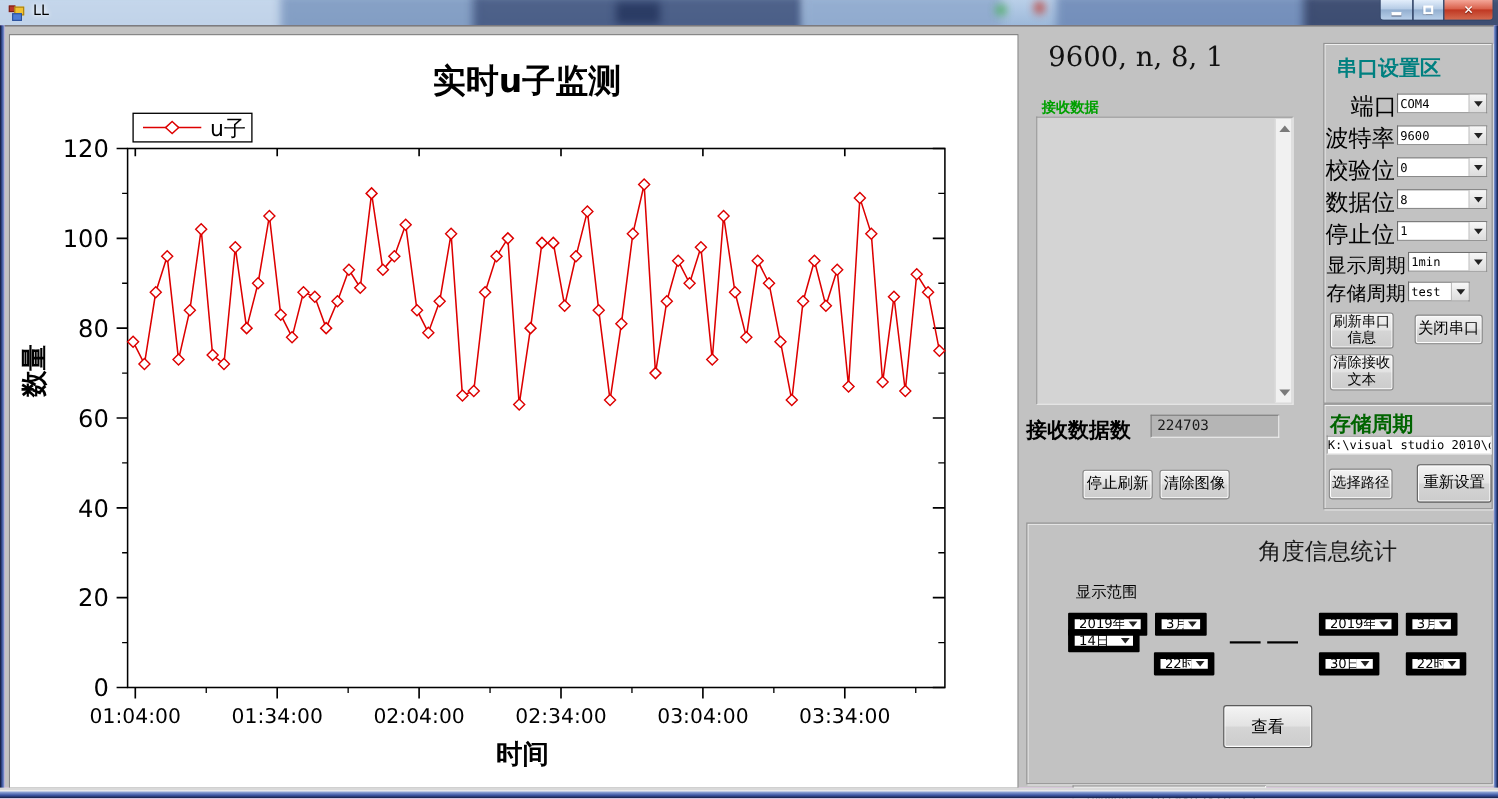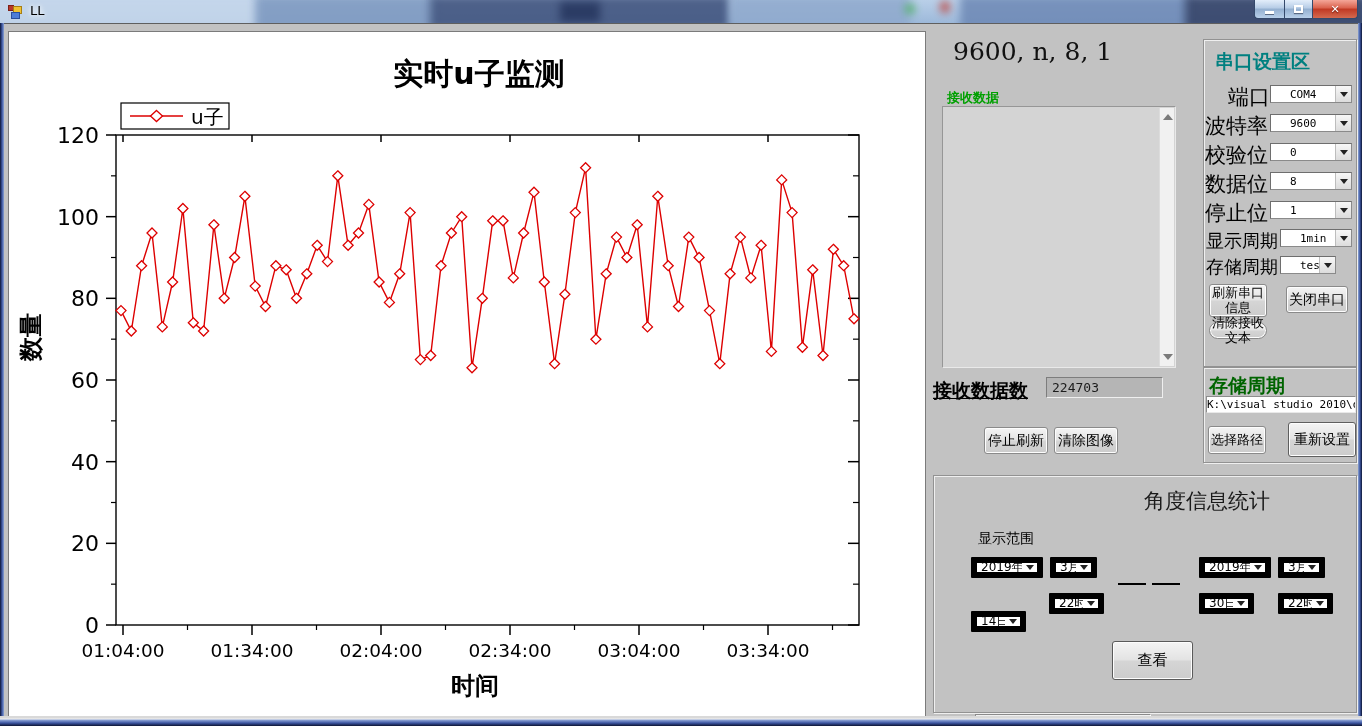--- a/index.html
+++ b/index.html
@@ -41,36 +41,36 @@
 
   
   .btn { position:absolute; display:flex; align-items:center; justify-content:center; text-align:center;
     background:linear-gradient(to bottom,#f4f4f4,#e3e3e3 48%,#d5d5d5 52%,#cccccc);
     border:1px solid #8a8a8a; border-radius:3px; box-shadow:inset 0 0 0 1px #fdfdfd; color:#000;
     white-space:pre-line; line-height:1.12; cursor:default; }
 
   
   .combo { position:absolute; background:#fff; border:1px solid #8a8a8a;
     border-top-color:#6e6e6e; border-left-color:#6e6e6e; display:flex; align-items:center; }
-  .combo .val { flex:1; padding-left:19px; font-family:"DejaVu Sans Mono",monospace; color:#000; overflow:hidden; white-space:nowrap; }
+  .combo .val { flex:1; padding-left:2px; font-family:"DejaVu Sans Mono",monospace; color:#000; overflow:hidden; white-space:nowrap; }
   .combo .arrow-box { width:16px; align-self:stretch; display:flex; align-items:center; justify-content:center;
     background:linear-gradient(to bottom,#f7f7f7,#dcdcdc); border-left:1px solid #bdbdbd; }
   .tri-down { width:0; height:0; border-left:4px solid transparent; border-right:4px solid transparent; border-top:5px solid #222; }
 
   
   .serial-summary { position:absolute; left:953px; top:36px; font-family:"DejaVu Serif",serif; font-size:25px; color:#111;text-align:right; }
   .receive-label { position:absolute; left:947px; top:88px; font-size:13px; font-weight:bold; color:#00a000; }
   .receive-box { position:absolute; left:942px; top:105px; width:234px; height:262px; background:#d4d4d4;
     border:1px solid #e9e9e9; border-top-color:#969696; border-left-color:#969696; }
   .vscroll { position:absolute; right:1px; top:1px; width:15px; height:258px; background:#f1f1f1; border-left:1px solid #dcdcdc; }
   .scroll-arrow-up { position:absolute; left:3px; top:6px; width:0; height:0;
     border-left:5px solid transparent; border-right:5px solid transparent; border-bottom:6px solid #7a7a7a; }
   .scroll-arrow-down { position:absolute; left:3px; bottom:6px; width:0; height:0;
     border-left:5px solid transparent; border-right:5px solid transparent; border-top:6px solid #7a7a7a; }
-  .receive-count-label { position:absolute; left:933px; top:377px; font-size:19px; font-weight:bold; color:#000;text-decoration:underline; }
+  .receive-count-label { position:absolute; left:933px; top:377px; font-size:19px; font-weight:bold; color:#000; }
   .receive-count-field { position:absolute; left:1046px; top:376px; width:117px; height:21px; background:#b5b5b5;
     border:1px solid #efefef; border-top-color:#7d7d7d; border-left-color:#7d7d7d;
     font-family:"DejaVu Sans Mono",monospace; font-size:13px; color:#1c1c1c; padding:2px 0 0 5px; }
 
   
   .groupbox { position:absolute; border:1px solid #929292; box-shadow:1px 1px 0 #efefef, inset 1px 1px 0 #efefef; }
   .gb-title-teal { position:absolute; font-size:19px; font-weight:bold; color:#008080; }
   .gb-title-green { position:absolute; font-size:19px; font-weight:bold; color:#006400; }
   .srow-label { position:absolute; color:#000; text-align:right; }
   .path-field { position:absolute; left:1206px; top:395px; width:150px; height:17px; background:#fff;
@@ -336,21 +336,21 @@
     <div class="combo" style="left:1276px;top:232px;width:56px;height:18px;font-size:11px;">
       <span class="val">test</span>
         <span class="arrow-box">
           <span class="tri-down"></span>
         </span>
     </div>
 
     <div class="btn" style="left:1205px;top:260px;width:58px;height:33px;font-size:13px;">刷新串口
 信息</div>
     <div class="btn" style="left:1282px;top:262px;width:62px;height:27px;font-size:14px;">关闭串口</div>
-    <div class="btn" style="left:1205px;top:298px;width:58px;height:17px;font-size:13px;border-radius:10px;">清除接收
+    <div class="btn" style="left:1205px;top:298px;width:58px;height:33px;font-size:13px;">清除接收
 文本</div>
 
     <div class="groupbox" style="left:1199px;top:343px;width:154px;height:96px;"></div>
     <div class="gb-title-green" style="left:1205px;top:349px;">存储周期</div>
     <div class="path-field" style="left:1202px;top:372px;">K:\visual studio 2010\d</div>
     <div class="btn" style="left:1204px;top:402px;width:58px;height:28px;font-size:13px;">选择路径</div>
     <div class="btn" style="left:1284px;top:398px;width:68px;height:35px;font-size:14px;border-color:#5f5f5f;">重新设置</div>
 
     <div class="groupbox" style="left:929px;top:451px;width:424px;height:238px;"></div>
     <div class="stats-title" style="top:463px;left:929px;">角度信息统计</div>
@@ -376,21 +376,21 @@
           <span class="tri-down"></span>
         </span>
     </div>
     <div class="combo7" style="left:1274px;top:533px;width:47px;height:21px;">
       <span class="val">3月</span>
         <span class="arr">
           <span class="tri-down"></span>
         </span>
     </div>
 
-    <div class="combo7" style="left:967px;top:587px;width:55px;height:21px;">
+    <div class="combo7" style="left:967px;top:548px;width:65px;height:21px;">
       <span class="val">14日</span>
         <span class="arr">
           <span class="tri-down"></span>
         </span>
     </div>
     <div class="combo7" style="left:1045px;top:569px;width:55px;height:21px;">
       <span class="val">22时</span>
         <span class="arr">
           <span class="tri-down"></span>
         </span>

